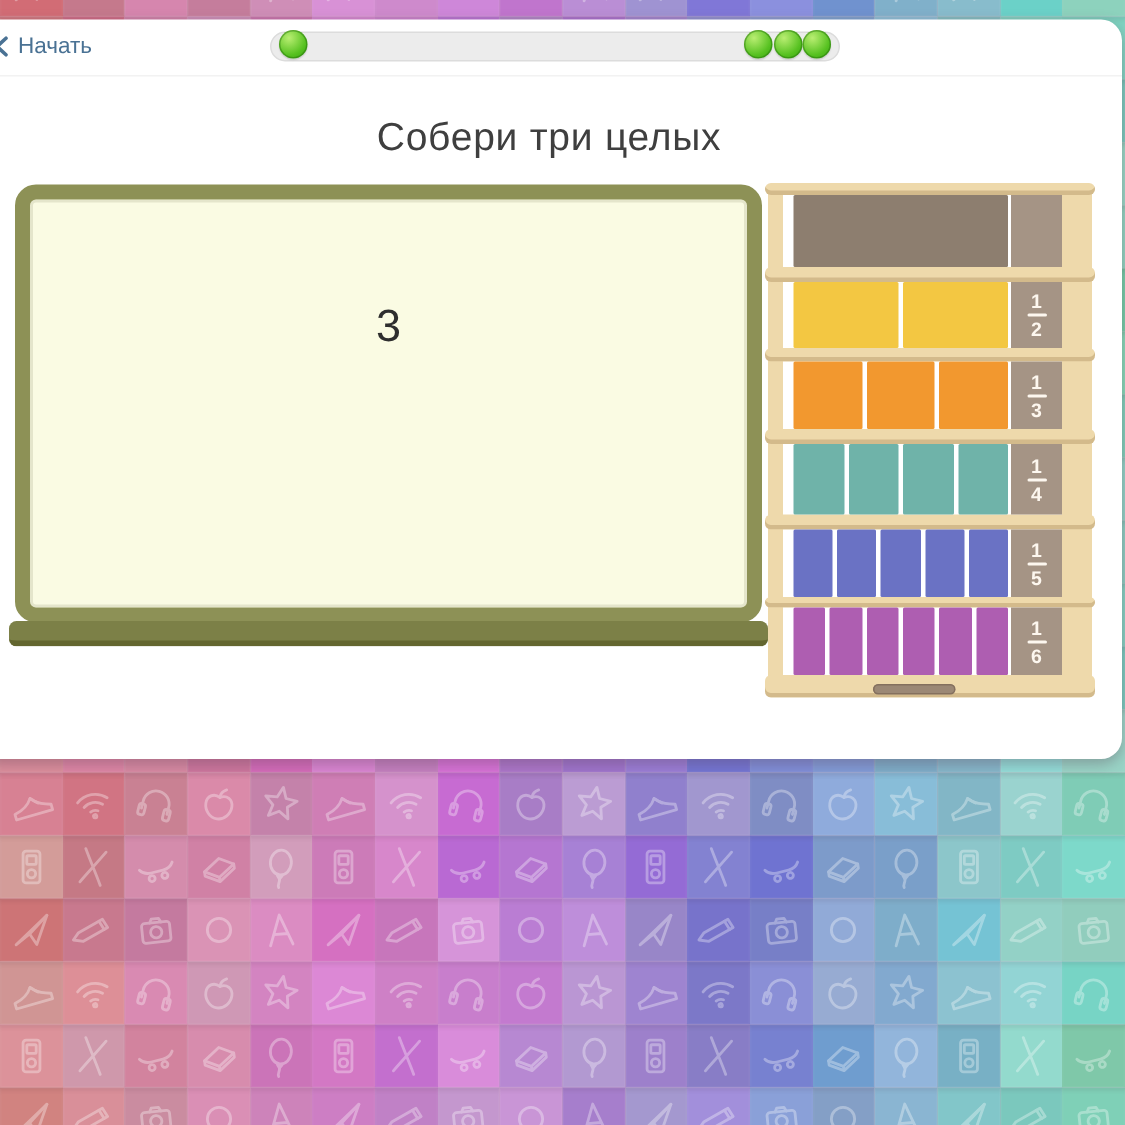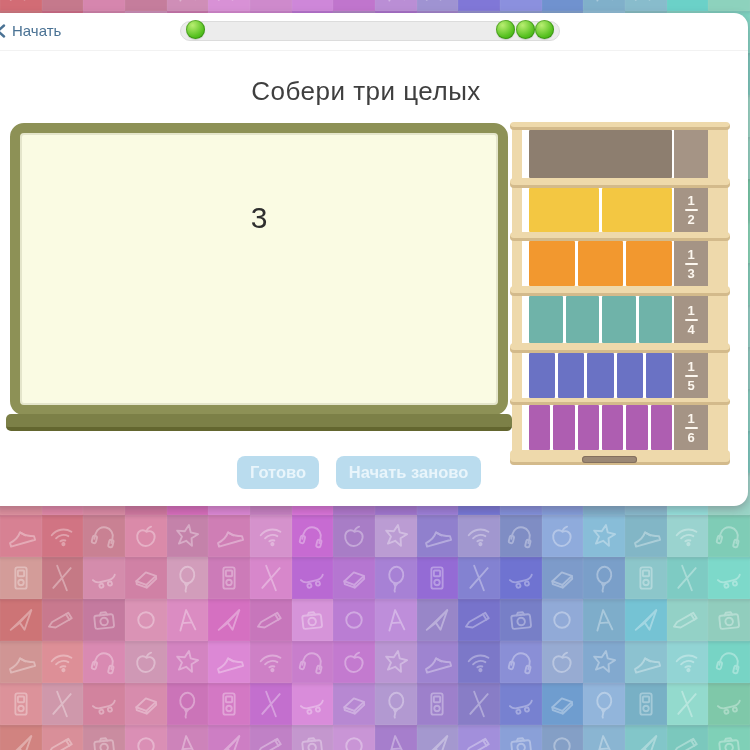--- a/index.html
+++ b/index.html
@@ -1861,22 +1861,20 @@
       </div>
   </div>
 
   <div id="title">Собери три целых</div>
 
   <div id="board">
     <div id="board-value">3</div>
   </div>
   <div id="tray"></div>
 
-  <button id="btn-done" class="btn">Готово</button>
-  <button id="btn-restart" class="btn">Начать заново</button>
 
   <div id="shelf">
     <div id="rail-left" class="rail"></div>
     <div id="rail-right" class="rail"></div>
     <div id="shelf-rows">
         <div class="ledge" style="top: 0px; height: 8px;"></div>
         <div class="ledge" style="top: 56px; height: 10px;"></div>
         <div class="ledge" style="top: 110px; height: 9px;"></div>
         <div class="ledge" style="top: 164px; height: 10px;"></div>
         <div class="ledge" style="top: 221px; height: 10px;"></div>

